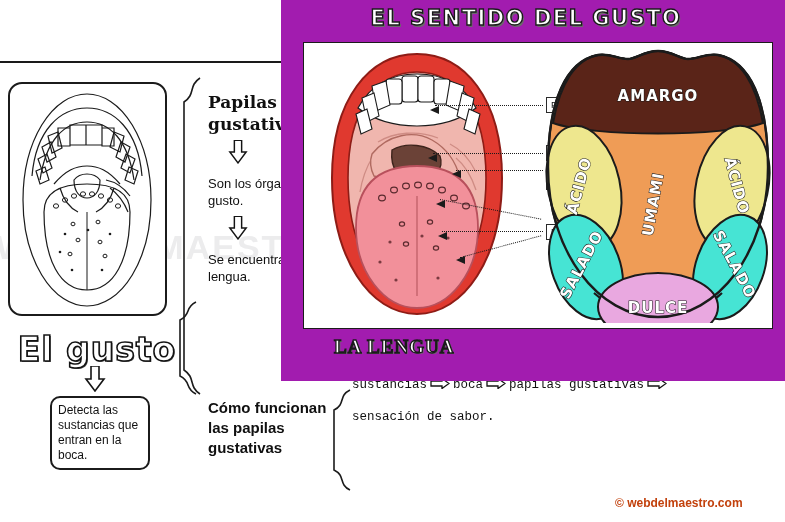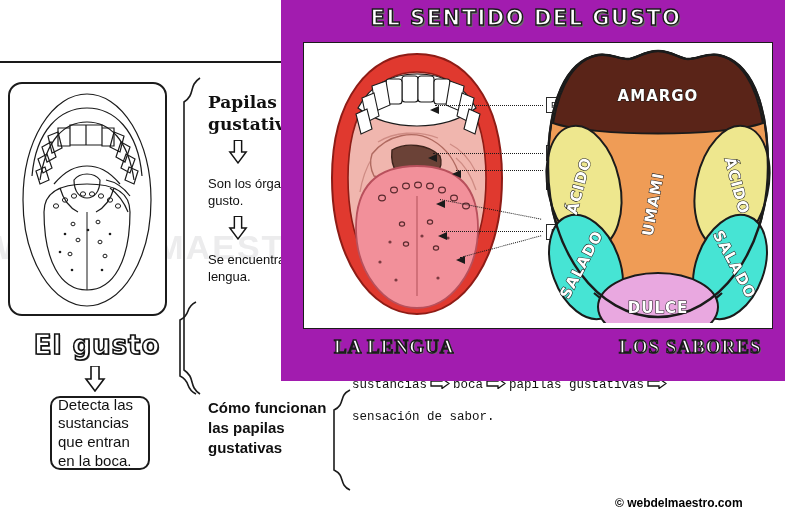--- a/index.html
+++ b/index.html
@@ -20,32 +20,32 @@
              color:#ececed;font-family:"Liberation Sans",sans-serif;
              white-space:nowrap;user-select:none;}
 
   
   .mouthcard{position:absolute;left:8px;top:82px;width:155px;height:230px;
              border:2px solid #1b1b1b;border-radius:14px;background:#fff;}
   .mouthcard svg{display:block;width:100%;height:100%;}
 
   
   .elgusto{position:absolute;left:12px;top:330px;width:170px;text-align:center;
-           font-family:"DejaVu Sans",sans-serif;font-weight:bold;font-size:26px;
+           font-family:"DejaVu Sans",sans-serif;font-weight:bold;font-size:33px;
            color:#ffffff;letter-spacing:1px;
            -webkit-text-stroke:1.6px #121212;
            text-shadow:1px 1px 0 #555;}
 
   .arrow-dn{position:absolute;font-size:0;line-height:0;}
   .arrow-dn svg{display:block;}
 
   .detectbox{position:absolute;left:50px;top:396px;width:96px;height:70px;
              border:2px solid #1b1b1b;border-radius:10px;background:#fff;
              display:flex;align-items:center;justify-content:center;}
-  .detectbox p{margin:0;font-size:15px;line-height:1.24;color:#111;
+  .detectbox p{margin:0;font-size:12px;line-height:1.24;color:#111;
                text-align:left;padding:0 6px;}
 
   
   .brace1{position:absolute;left:176px;top:76px;width:26px;height:320px;}
   .brace2{position:absolute;left:330px;top:388px;width:22px;height:104px;}
   .brace3{position:absolute;left:176px;top:300px;width:22px;height:96px;}
   .brace1 svg,.brace2 svg,.brace3 svg{display:block;width:100%;height:100%;}
 
   
   .papilas-head{position:absolute;left:208px;top:92px;width:150px;
@@ -60,21 +60,21 @@
   .como-head{position:absolute;left:208px;top:398px;width:128px;
              font-family:Liberation Sans, sans-serif;font-weight:bold;
              font-size:15px;line-height:1.32;color:#101010;}
   .flow{position:absolute;left:352px;top:378px;width:300px;font-family:Liberation Mono, monospace;}
   .flow .frow{font-size:12.5px;color:#111;margin-bottom:17px;white-space:nowrap;}
   .flow .frow:last-child{margin-bottom:0;}
   .ar{display:inline-block;margin:0 3px;vertical-align:-1px;}
 
   
   .footer{position:absolute;left:615px;top:496px;font-size:12px;
-          font-weight:bold;color:#000000;white-space:nowrap;}
+          font-weight:bold;color:#c2410c;white-space:nowrap;}
 
   
   .overlay{position:absolute;left:281px;top:0;width:504px;height:381px;
            background:#a21caf;overflow:hidden;}
   .ov-title{position:absolute;left:0;top:6px;width:490px;text-align:center;
             font-family:"DejaVu Sans",sans-serif;font-weight:bold;font-size:21px;
             letter-spacing:1.5px;color:#fff;
             -webkit-text-stroke:1.4px #1a1a1a;
             text-shadow:1.5px 1.5px 0 #6b6b6b;}
   .ov-panel{position:absolute;left:22px;top:42px;width:468px;height:285px;
@@ -349,16 +349,15 @@
           <text x="126" y="160" text-anchor="middle" transform="rotate(-80 126 160)">UMAMI</text>
           <text x="54" y="222" text-anchor="middle" transform="rotate(-62 54 222)">SALADO</text>
           <text x="198" y="222" text-anchor="middle" transform="rotate(62 198 222)">SALADO</text>
           <text x="126" y="268" text-anchor="middle">DULCE</text>
         </svg>
       </div>
     </div>
 
     <div class="ov-foot">
       <span class="lbl-lengua">LA LENGUA</span>
-      <span class="lbl-sabores">LOS SABORES</span>
     </div>
   </div>
 </div>
 
 </body></html>

